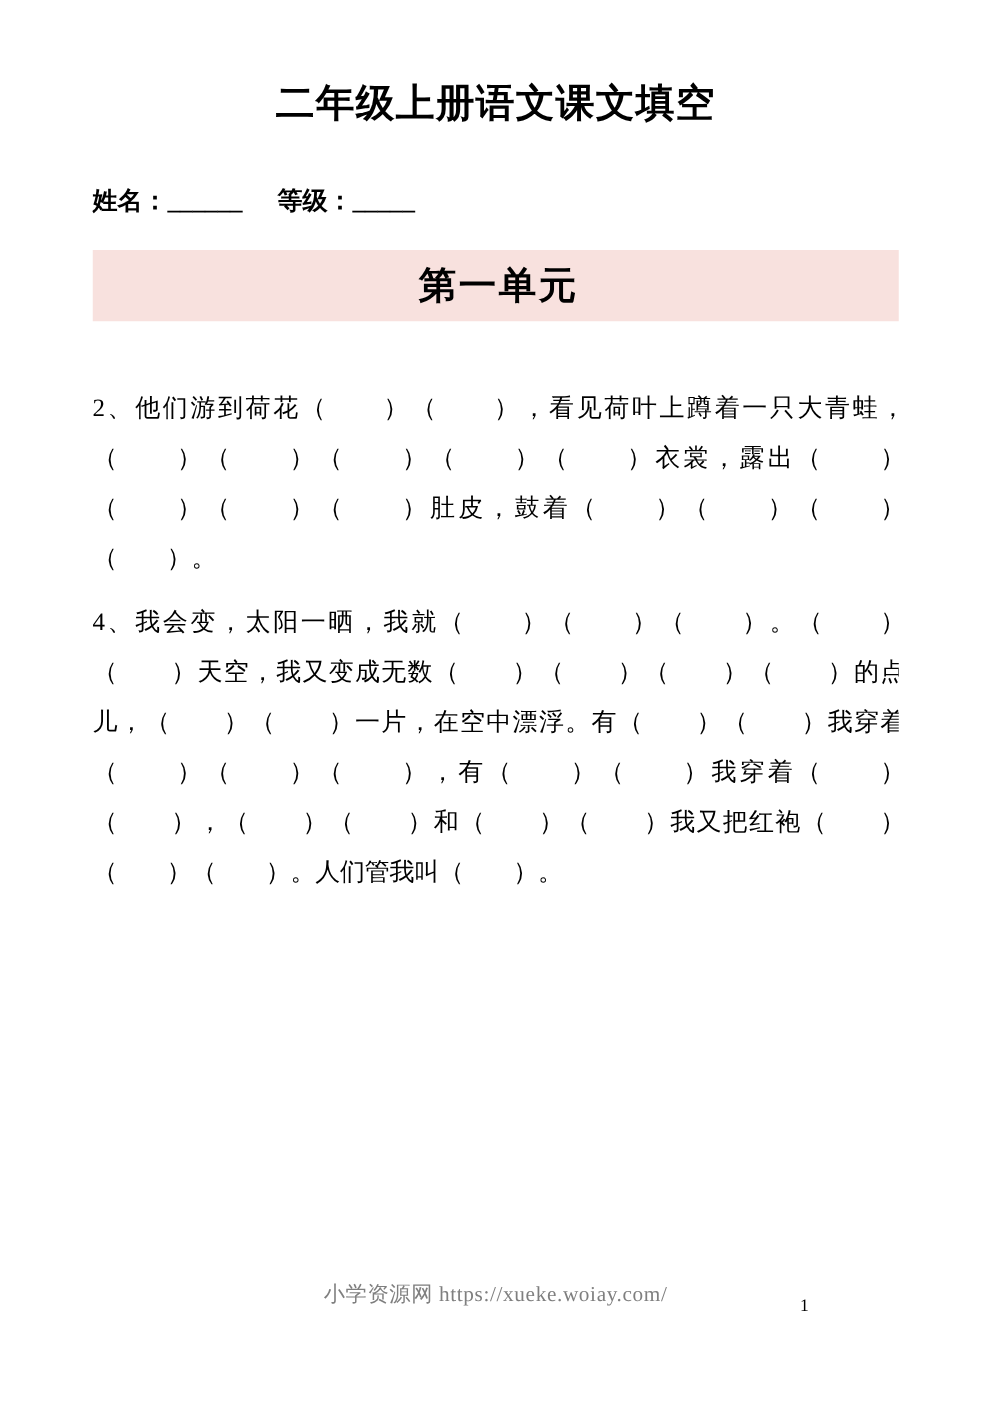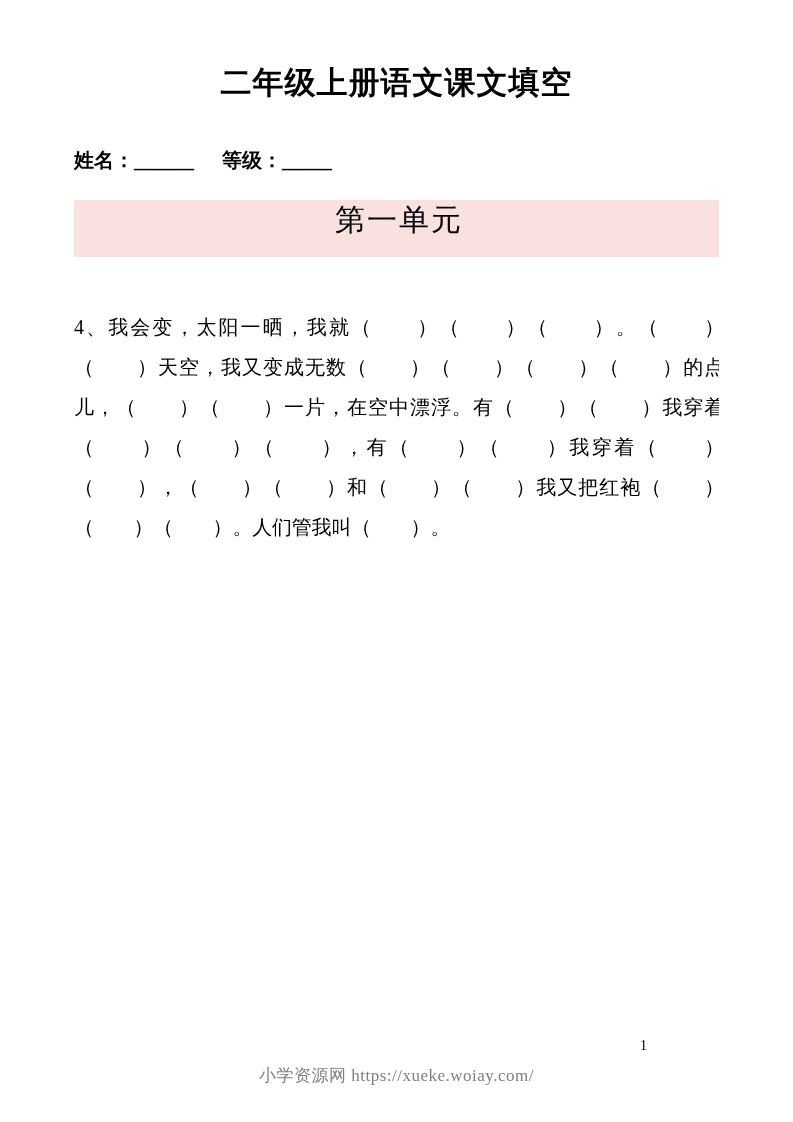--- a/index.html
+++ b/index.html
@@ -30,24 +30,24 @@
     font-size: 20px;
     font-weight: 700;
   }
   .name-line .sep { display: inline-block; width: 28px; }
   .blank { font-weight: 700; }
   .banner {
     width: 650px;
     height: 57px;
     margin: 26px auto 0;
     display: flex;
-    align-items: flex-start;
+    align-items: center;
     justify-content: center;
     font-size: 30px;
-    font-weight: 400;
+    font-weight: 700;
     letter-spacing: 2px;
     background: #f8e1de; 
   }
   .body {
     width: 650px;
     margin: 50px auto 0;
     font-size: 20px;
     line-height: 40px;
     text-align: justify;
     letter-spacing: -0.2px;
@@ -57,21 +57,21 @@
     position: absolute;
     right: 72px;
     top: 1038px;
     font-size: 14px;
     color: #000000;
   }
   .site-footer {
     position: absolute;
     left: 0;
     right: 0;
-    top: 1064px;
+    top: 1024px;
     text-align: center;
     font-size: 17px;
     color: #7f7f7f;
     letter-spacing: 0.5px;
   }
 </style>
 </head>
 <body>
 
 <div class="page">
@@ -80,20 +80,21 @@
 
   <div class="name-line">
     <span>姓名：</span><span class="blank">______</span><span class="sep"></span><span>等级：</span><span class="blank">_____</span>
   </div>
 
   <div class="banner" style="background-color: rgb(248, 225, 222);">
     <span>第一单元</span>
   </div>
 
   <div class="body">
+    <p>2、他们游到荷花（　　）（　　），看见荷叶上蹲着一只大青蛙，（　　）（　　）（　　）（　　）（　　）衣裳，露出（　　）（　　）（　　）（　　）肚皮，鼓着（　　）（　　）（　　）（　　）。</p>
     <p>4、我会变，太阳一晒，我就（　　）（　　）（　　）。（　　）（　　）天空，我又变成无数（　　）（　　）（　　）（　　）的点儿，（　　）（　　）一片，在空中漂浮。有（　　）（　　）我穿着（　　）（　　）（　　），有（　　）（　　）我穿着（　　）（　　），（　　）（　　）和（　　）（　　）我又把红袍（　　）（　　）（　　）。人们管我叫（　　）。</p>
   </div>
 
   <div class="page-number">1</div>
 
   <div class="site-footer">小学资源网 https://xueke.woiay.com/</div>
 
 </div>
 
 </body></html>

